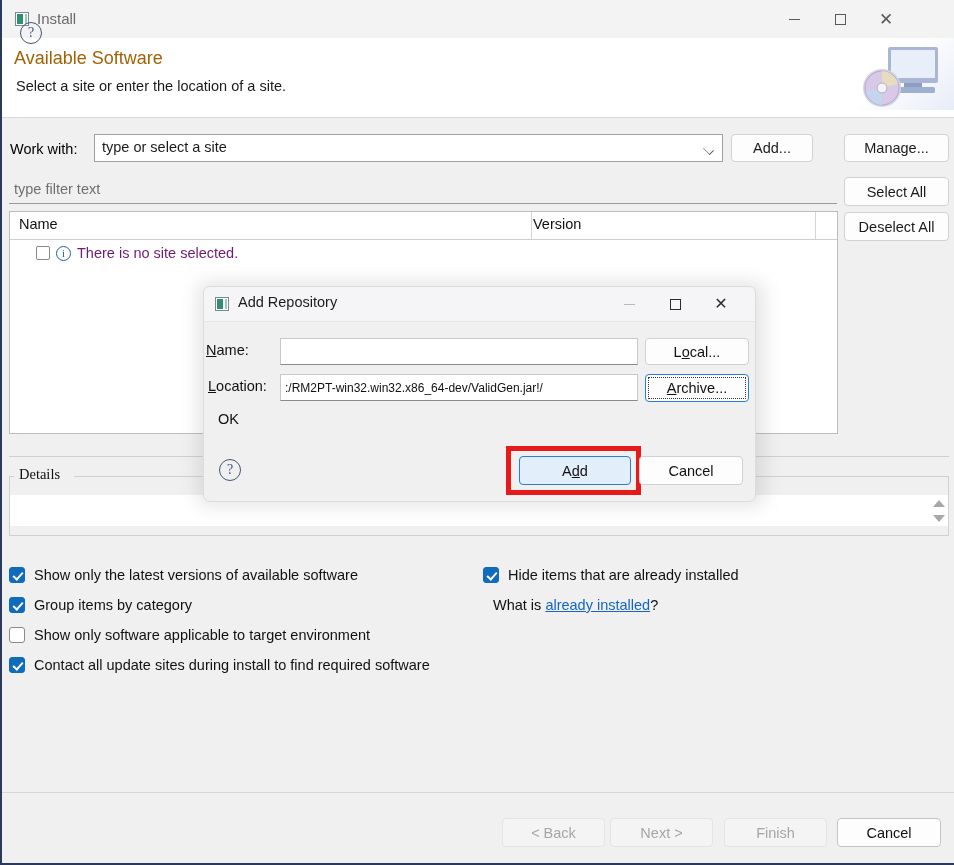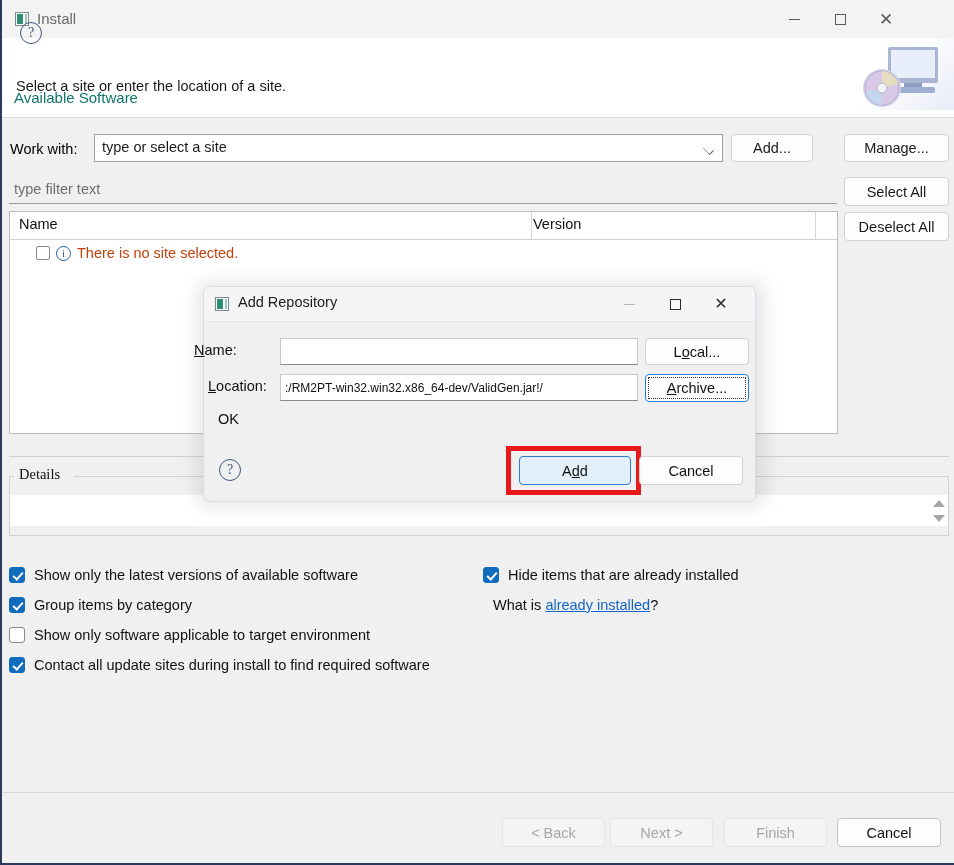--- a/index.html
+++ b/index.html
@@ -59,21 +59,21 @@
   .win-close .g { font-size: 17px; line-height: 17px; color: #5a5a5a; font-family: "DejaVu Sans", sans-serif; }
 
   
   .wiz-header {
     position: absolute; left: 0; top: 38px; right: 0; height: 79px;
     background: #ffffff;
     border-bottom: 1px solid #d8d8d8;
   }
   .wiz-title {
     position: absolute; left: 12px; top: 10px;
-    font-size: 15px; color: #0f766e; margin-top: 41px;
+    font-size: 18px; color: #a16207;
   }
   .wiz-sub {
     position: absolute; left: 14px; top: 40px;
     font-size: 14.5px; color: #1a1a1a;
   }
   .banner {
     position: absolute; right: 0px; top: 38px;
     width: 118px; height: 72px;
     background: linear-gradient(135deg, #ffffff 0%, #ffffff 45%, #e8ecf7 100%);
   }
@@ -156,21 +156,21 @@
     width: 14px; height: 14px;
     border: 1px solid #8a8a8a; background: #fff;
     border-radius: 2px; box-sizing: border-box;
   }
   .info-icon {
     width: 15px; height: 15px; border-radius: 50%;
     border: 1.4px solid #1f5fa8; color: #1f5fa8;
     font-size: 11px; line-height: 12px; text-align: center;
     font-family: "Liberation Serif", serif; box-sizing: border-box;
   }
-  .tree-row-label { font-size: 14.5px; color: #c2410c; }
+  .tree-row-label { font-size: 14.5px; color: #701a75; }
 
   .sep-line {
     position: absolute; left: 7px; top: 338px; width: 940px; height: 1px;
     background: #cfcfcf;
   }
 
   
   .details-group {
     position: absolute; left: 7px; top: 358px;
     width: 940px; height: 60px;
@@ -287,21 +287,21 @@
   .dlg-title-text { position: absolute; left: 34px; top: 7px; font-size: 14.5px; color: #1a1a1a; }
   .dwin { position: absolute; top: 0; width: 44px; height: 34px; display:flex; align-items:center; justify-content:center; }
   .dwin-min { right: 104px; }
   .dwin-max { right: 58px; }
   .dwin-close { right: 12px; }
   .dwin-min .g { width: 11px; height: 1px; background: #b9b9b9; }
   .dwin-max .g { width: 11px; height: 11px; border: 1.2px solid #2c2c2c; box-sizing: border-box; }
   .dwin-close .g { font-size: 16px; line-height: 16px; color: #2c2c2c; font-family: "DejaVu Sans", sans-serif; }
 
   .dlg-lbl { position: absolute; font-size: 14.5px; color: #111; }
-  .lbl-name { left: 192px; top: 342px; }
+  .lbl-name { left: 204px; top: 342px; }
   .lbl-loc  { left: 206px; top: 378px; }
   .lbl-ok   { left: 216px; top: 411px; }
   u.mn { text-decoration: underline; }
 
   .dlg-input {
     position: absolute; background: #ffffff;
     border: 1px solid #c8c8c8; border-bottom: 1px solid #8a8a8a;
     box-sizing: border-box; font-size: 12px; color: #111;
     display: flex; align-items: center; padding-left: 4px;
     overflow: hidden; white-space: nowrap;

